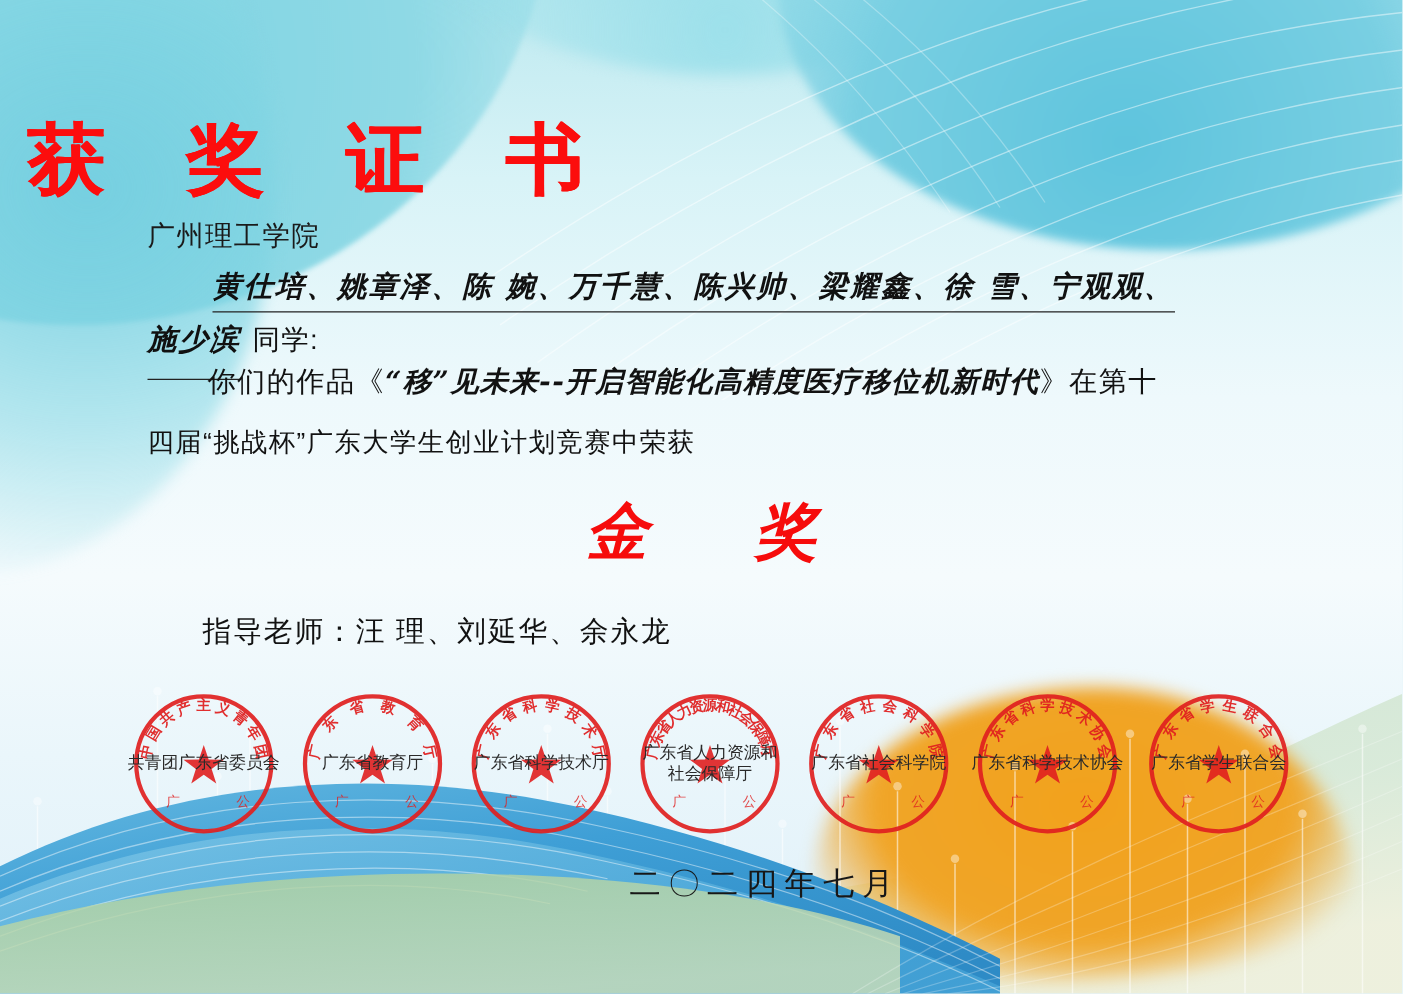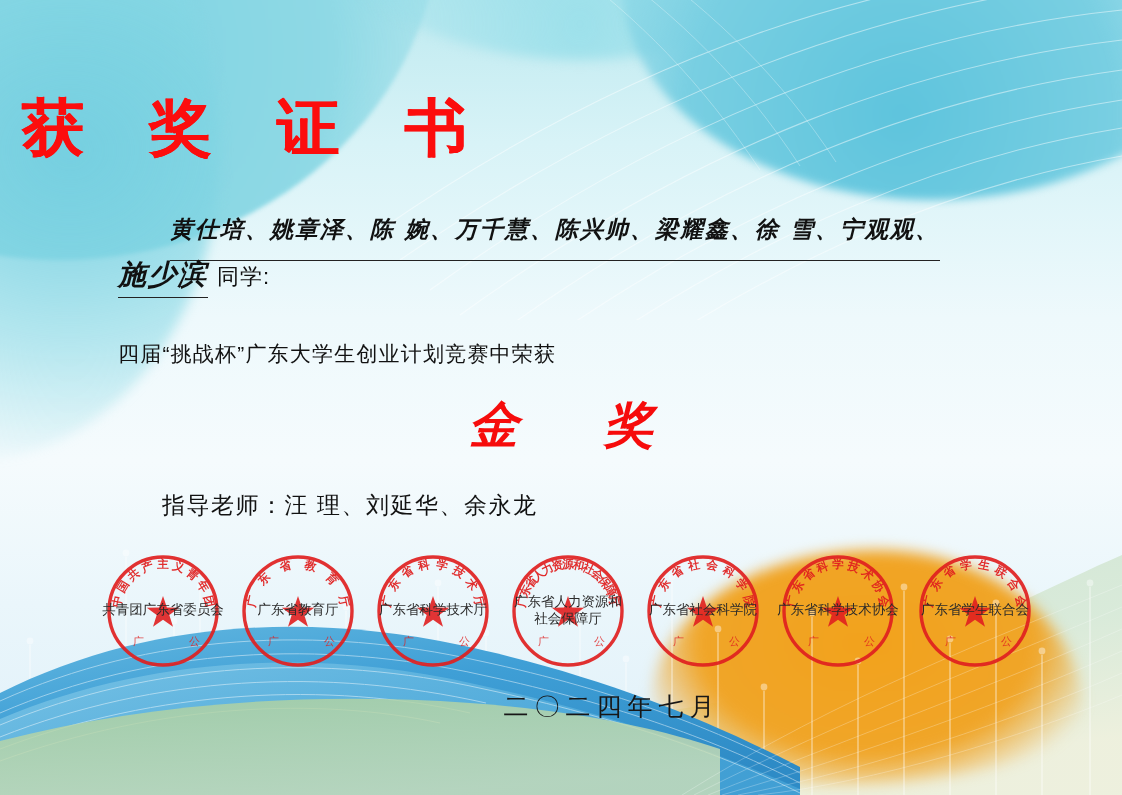--- a/index.html
+++ b/index.html
@@ -81,31 +81,31 @@
     font-weight:bold;
   }
   .names-line{
     position:absolute; left:118px; top:214px; width:900px;
   }
   .names{
     display:inline-block;
     font-size:23px; color:#111;
     letter-spacing:2px;
     border-bottom:1.6px solid #222;
-    padding-bottom:15px;
+    padding-bottom:4px;
     margin-left:52px;
   }
   .names2-line{
     position:absolute; left:118px; top:256px;
   }
   .names2{
     display:inline-block;
-    font-size:28px; color:#111; letter-spacing:2px;
+    font-size:23px; color:#111; letter-spacing:2px;
     border-bottom:1.6px solid #222;
-    padding-bottom:3px;
+    padding-bottom:16px;
   }
   .tongxue{ font-size:22px; color:#111; margin-left:9px; letter-spacing:1px;margin-top:11px;}
 
   .body1{
     position:absolute; left:118px; top:294px; width:950px;
     font-size:22.5px; color:#121212; letter-spacing:1.2px; line-height:1.05;
   }
   .body1 .indent{ display:inline-block; width:48px; }
   .body2{
     position:absolute; left:118px; top:340px; width:950px;
@@ -287,29 +287,33 @@
       <path d="M620,106 C512,154 358,210 220,250"></path>
       <path d="M620,128 C516,174 364,226 236,250"></path>
       <path d="M620,150 C520,192 372,238 256,250"></path>
     </g>
   </svg>
 
   <div id="content">
 
     <div class="title">获 奖 证 书</div>
 
+    <div class="school">广州理工学院</div>
 
     <div class="names-line">
       <span class="names script">黄仕培、姚章泽、陈 婉、万千慧、陈兴帅、梁耀鑫、徐 雪、宁观观、</span>
     </div>
 
     <div class="names2-line">
       <span class="names2 script">施少滨</span><span class="tongxue">同学:</span>
     </div>
 
+    <div class="body1">
+      <span class="indent"></span><span>你们的作品《</span><span class="script">“移”见未来--开启智能化高精度医疗移位机新时代</span><span>》在第十</span>
+    </div>
 
     <div class="body2">四届“挑战杯”广东大学生创业计划竞赛中荣获</div>
 
     <div class="award">金  奖</div>
 
     <div class="teachers"><span>指导老师：</span><span>汪 理、刘延华、余永龙</span></div>
 
     <div class="seals">
       <div class="seal" style="left:0px">
           <svg width="118" height="116" viewBox="0 0 118 116">

